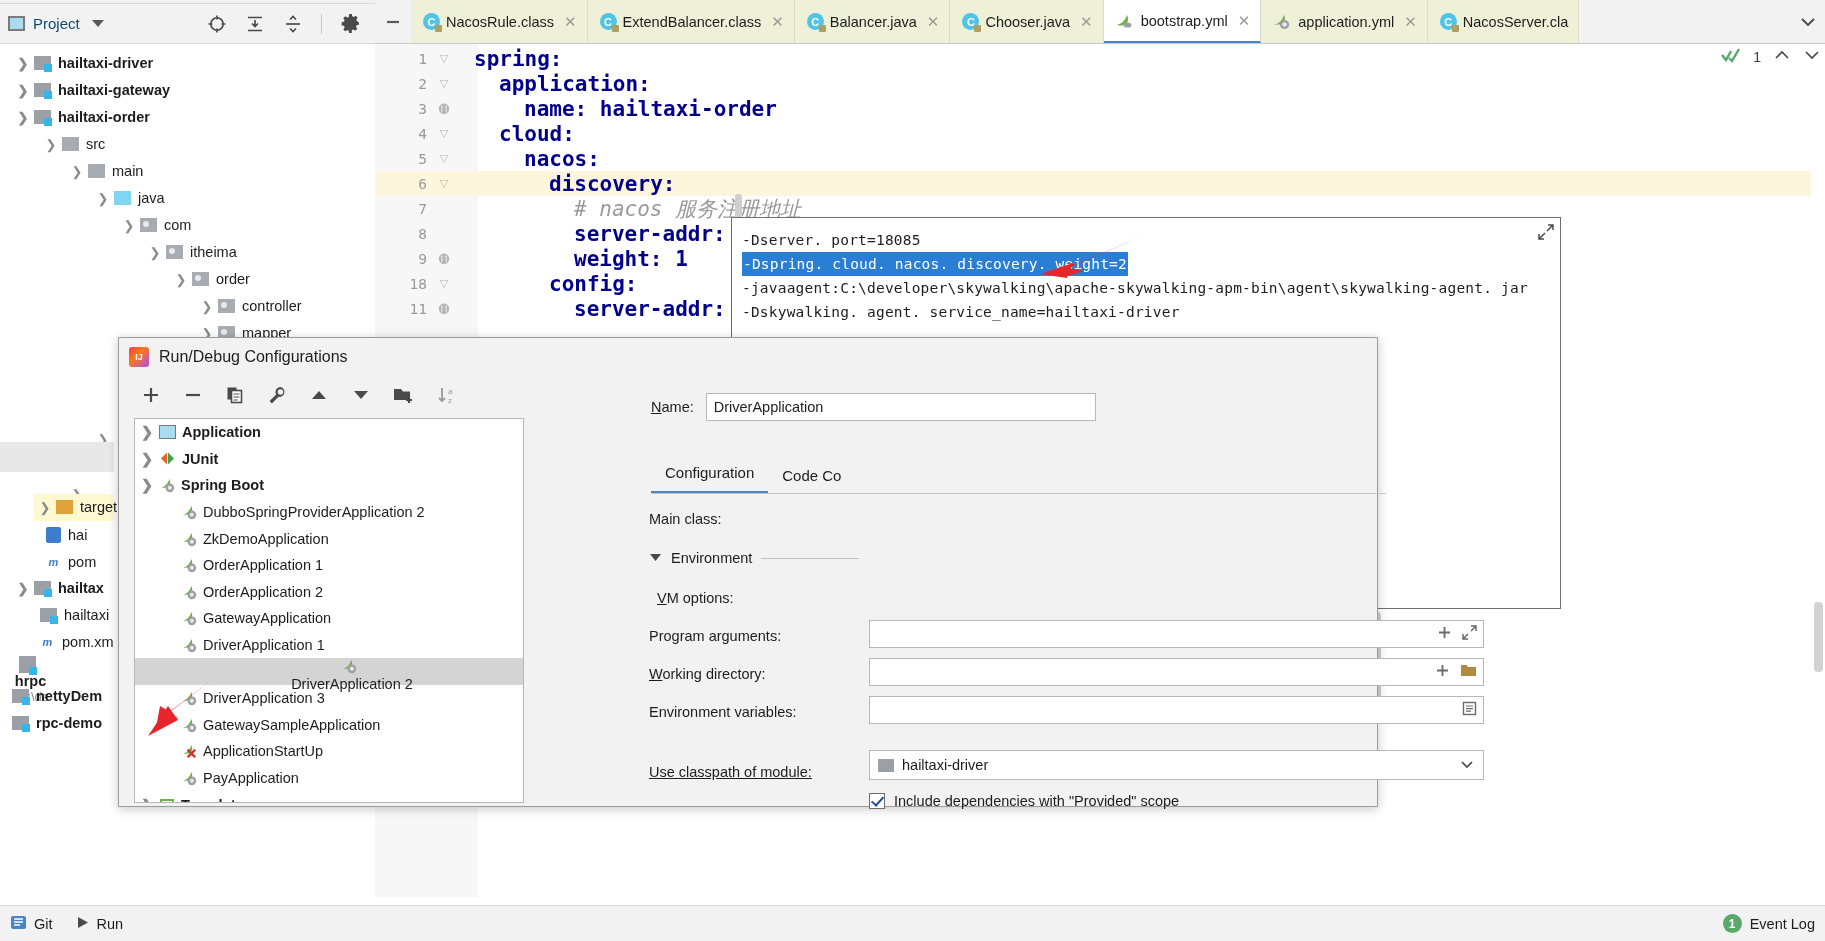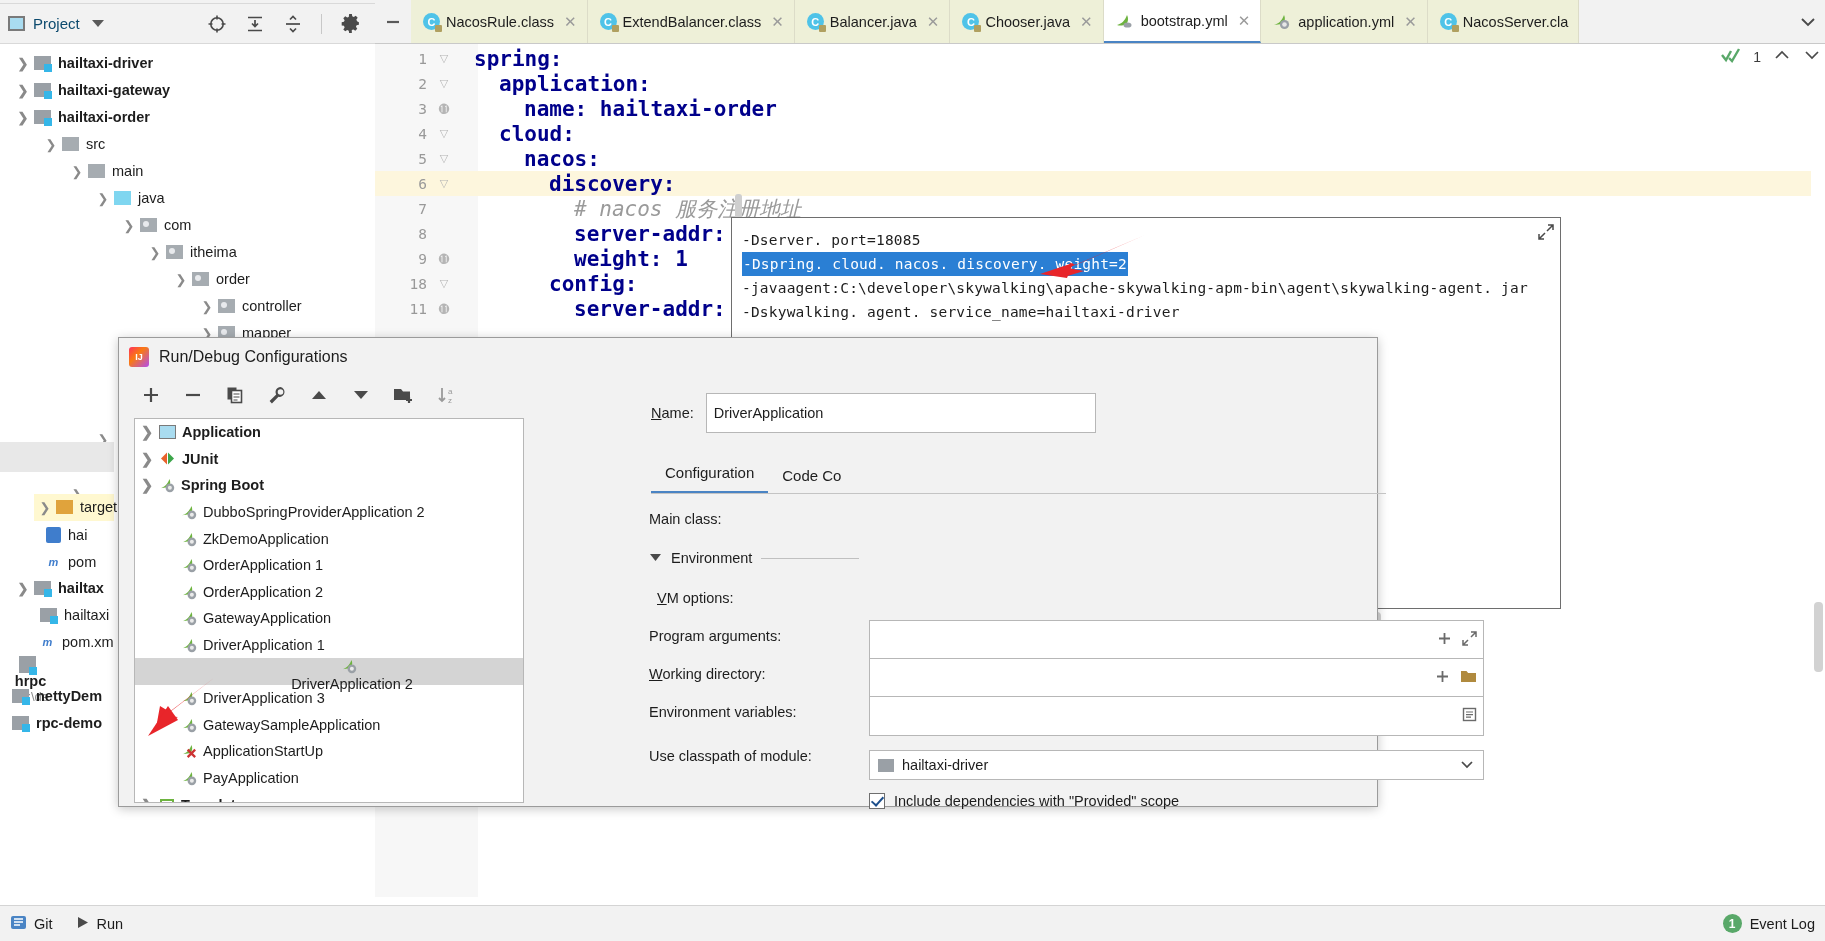--- a/index.html
+++ b/index.html
@@ -122,21 +122,21 @@
   .appwin-icon { width:17px;height:14px; border:1.5px solid #7a7a7a; background:#a9dcf0; margin-right:6px; flex:0 0 17px; }
   .junit-icon { width:17px;height:15px; margin-right:6px; flex:0 0 17px; }
   .indent2 { padding-left:46px; }
   .tmpl-icon { width:16px;height:16px;margin-right:6px;flex:0 0 16px; }
 
   
   #rd-right { position:absolute; left:420px; top:45px; width:825px; height:420px; }
   .flabel { font-size:14.5px; color:#1d1d1d; }
   .flabel u { text-decoration:underline; }
   .ftext {
-    background:#ffffff; border:1px solid #b7b7b7; height:40px; display:flex; align-items:center;
+    background:#ffffff; border:1px solid #b7b7b7; height:28px; display:flex; align-items:center;
     padding:0 7px; font-size:14.5px;
   }
   #name-row { position:absolute; left:112px; top:10px; display:flex; align-items:center; gap:12px; }
   #name-field { width:390px; }
   #tabs-row { position:absolute; left:112px; top:75px; display:flex; align-items:flex-end; gap:0; }
   .dtab { padding:6px 14px 10px 14px; font-size:15px; color:#1d1d1d; }
   .dtab.active { border-bottom:3px solid #4a84c4; }
   #dtab-underline { position:absolute; left:112px; top:110px; width:735px; height:1px; background:#c4c4c4; }
 
   .flabel-col { position:absolute; left:110px; width:210px; font-size:14.5px; }
@@ -744,21 +744,21 @@
       <span class="fld-icons">
         <span>
           <svg width="15" height="15" viewBox="0 0 15 15">
               <rect x="1.5" y="1.5" width="12" height="12" fill="none" stroke="#6a6a6a" stroke-width="1.4"></rect>
               <path d="M4 5h7M4 7.6h7M4 10.2h5" stroke="#6a6a6a" stroke-width="1.2"></path>
             </svg>
         </span>
       </span>
     </span>
 
-    <span class="flabel flabel-col" style="top:365px;">Use classpath of module:</span>
+    <span class="flabel flabel-col" style="top:381px;text-decoration:underline;">Use classpath of module:</span>
     <span class="combo ffield-col" style="top:367px; width:615px; position:absolute;">
       <span style="width:16px;height:13px;background:#9aa0a6;position:relative;display:inline-block;"></span>
       <span>hailtaxi-driver</span>
       <span class="cv">
         <svg width="16" height="16" viewBox="0 0 16 16">
             <path d="M3 6l5 5 5-5" stroke="#4a4a4a" stroke-width="1.7" fill="none"></path>
           </svg>
       </span>
     </span>
 

